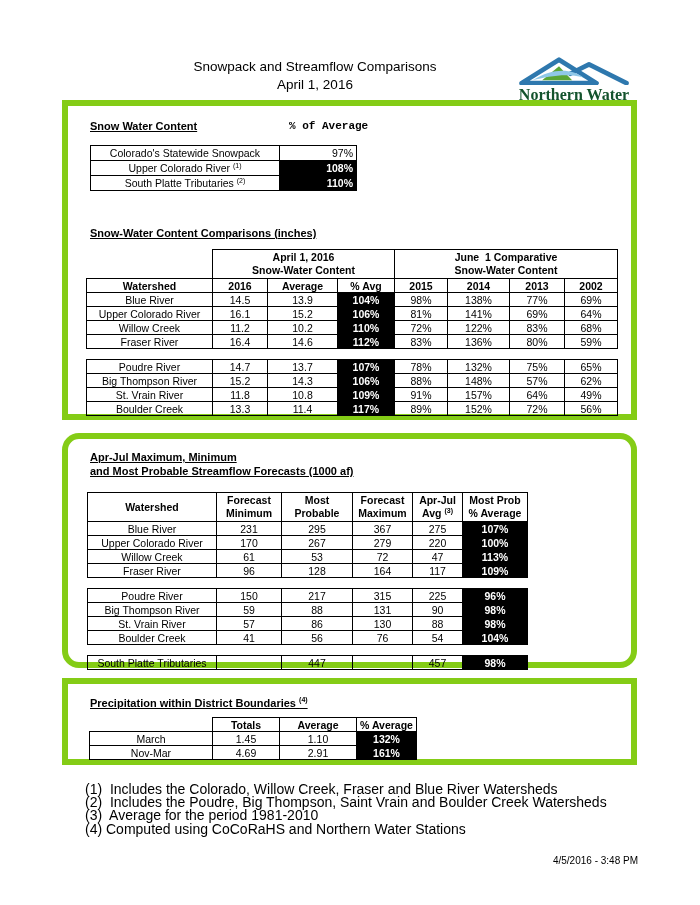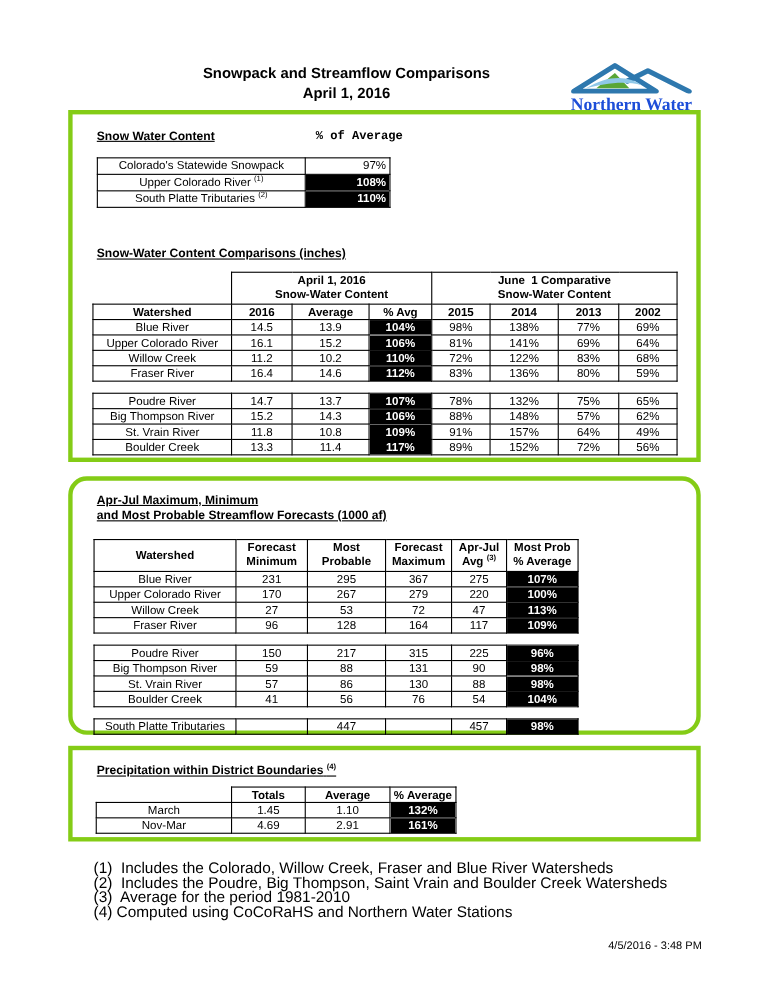--- a/index.html
+++ b/index.html
@@ -2,25 +2,25 @@
 <html><head>
 <meta charset="utf-8">
 <style>
   html,body{margin:0;padding:0;}
   body{
     width:700px;height:905px;background:#fff;color:#000;
     font-family:"Liberation Sans","DejaVu Sans",sans-serif;
     position:relative;overflow:hidden;
   }
   .title-block{position:absolute;top:58px;left:0;width:630px;text-align:center;
-    font-weight:bold;font-size:13.5px;line-height:18px;}
+    font-weight:normal;font-size:13.5px;line-height:18px;}
   .logo{position:absolute;top:55px;left:505px;width:138px;text-align:center;}
   .logo-text{font-family:"Liberation Serif","DejaVu Serif",serif;font-weight:bold;
-    font-size:16px;color:#1d4ed8;margin-top:-3px;}
-  .section{position:absolute;left:62px;width:575px;border:4px solid #84cc16;
+    font-size:16px;color:#14532d;margin-top:-3px;}
+  .section{position:absolute;left:62px;width:575px;border:6px solid #84cc16;
     box-sizing:border-box;background:#fff;}
   #box-snow{top:100px;height:320px;}
   #box-streamflow{top:433px;height:235px;border-radius:17px;}
   #box-precip{top:678px;height:87px;}
   .abs{position:absolute;}
   .hd{font-weight:bold;font-size:11px;text-decoration:underline;white-space:nowrap;}
   .hd-plain{font-weight:bold;font-size:11px;white-space:nowrap;font-family:Liberation Mono, monospace;}
   table{border-collapse:collapse;table-layout:fixed;}
   td,th{border:1px solid #000;font-size:10.5px;padding:0 3px;height:13px;
     line-height:12px;font-weight:normal;overflow:hidden;white-space:nowrap;}
@@ -252,21 +252,21 @@
     <tr>
           <td class="l">Upper Colorado River</td>
           <td class="c">170</td>
           <td class="c">267</td>
           <td class="c">279</td>
           <td class="c">220</td>
           <td class="c hl">100%</td>
         </tr>
     <tr>
           <td class="l">Willow Creek</td>
-          <td class="c">27</td>
+          <td class="c">61</td>
           <td class="c">53</td>
           <td class="c">72</td>
           <td class="c">47</td>
           <td class="c hl">113%</td>
         </tr>
     <tr>
           <td class="l">Fraser River</td>
           <td class="c">96</td>
           <td class="c">128</td>
           <td class="c">164</td>

